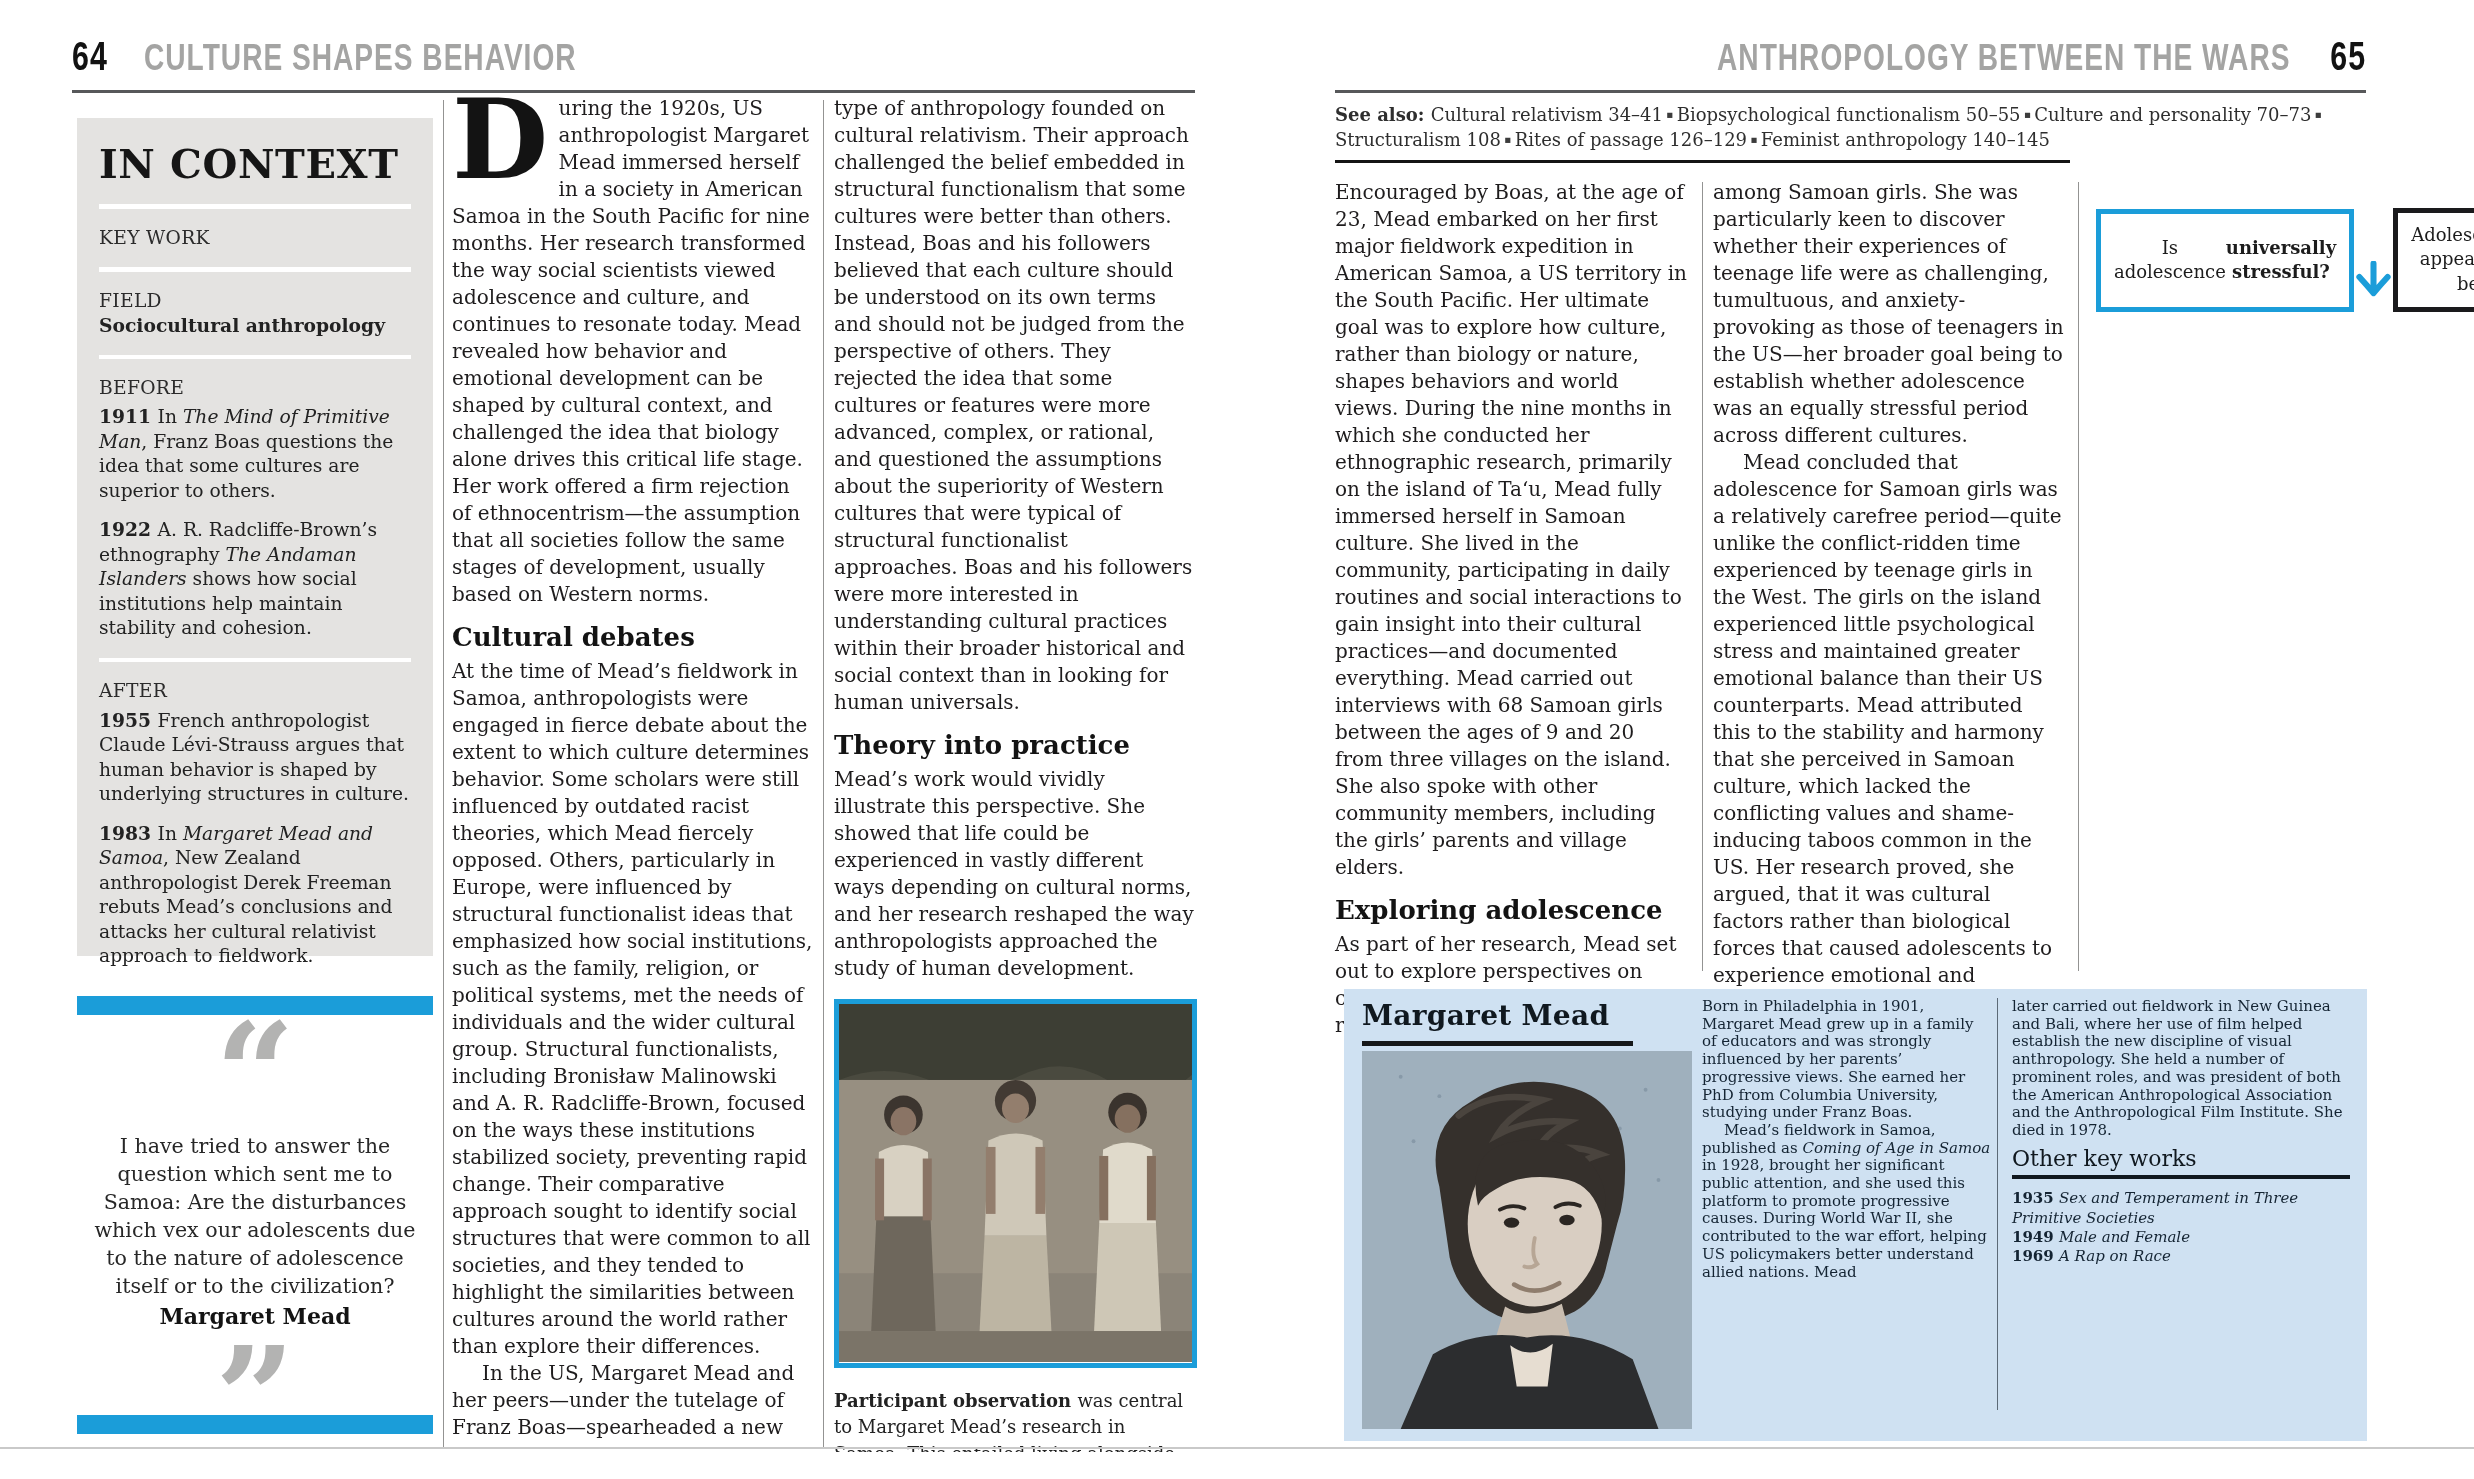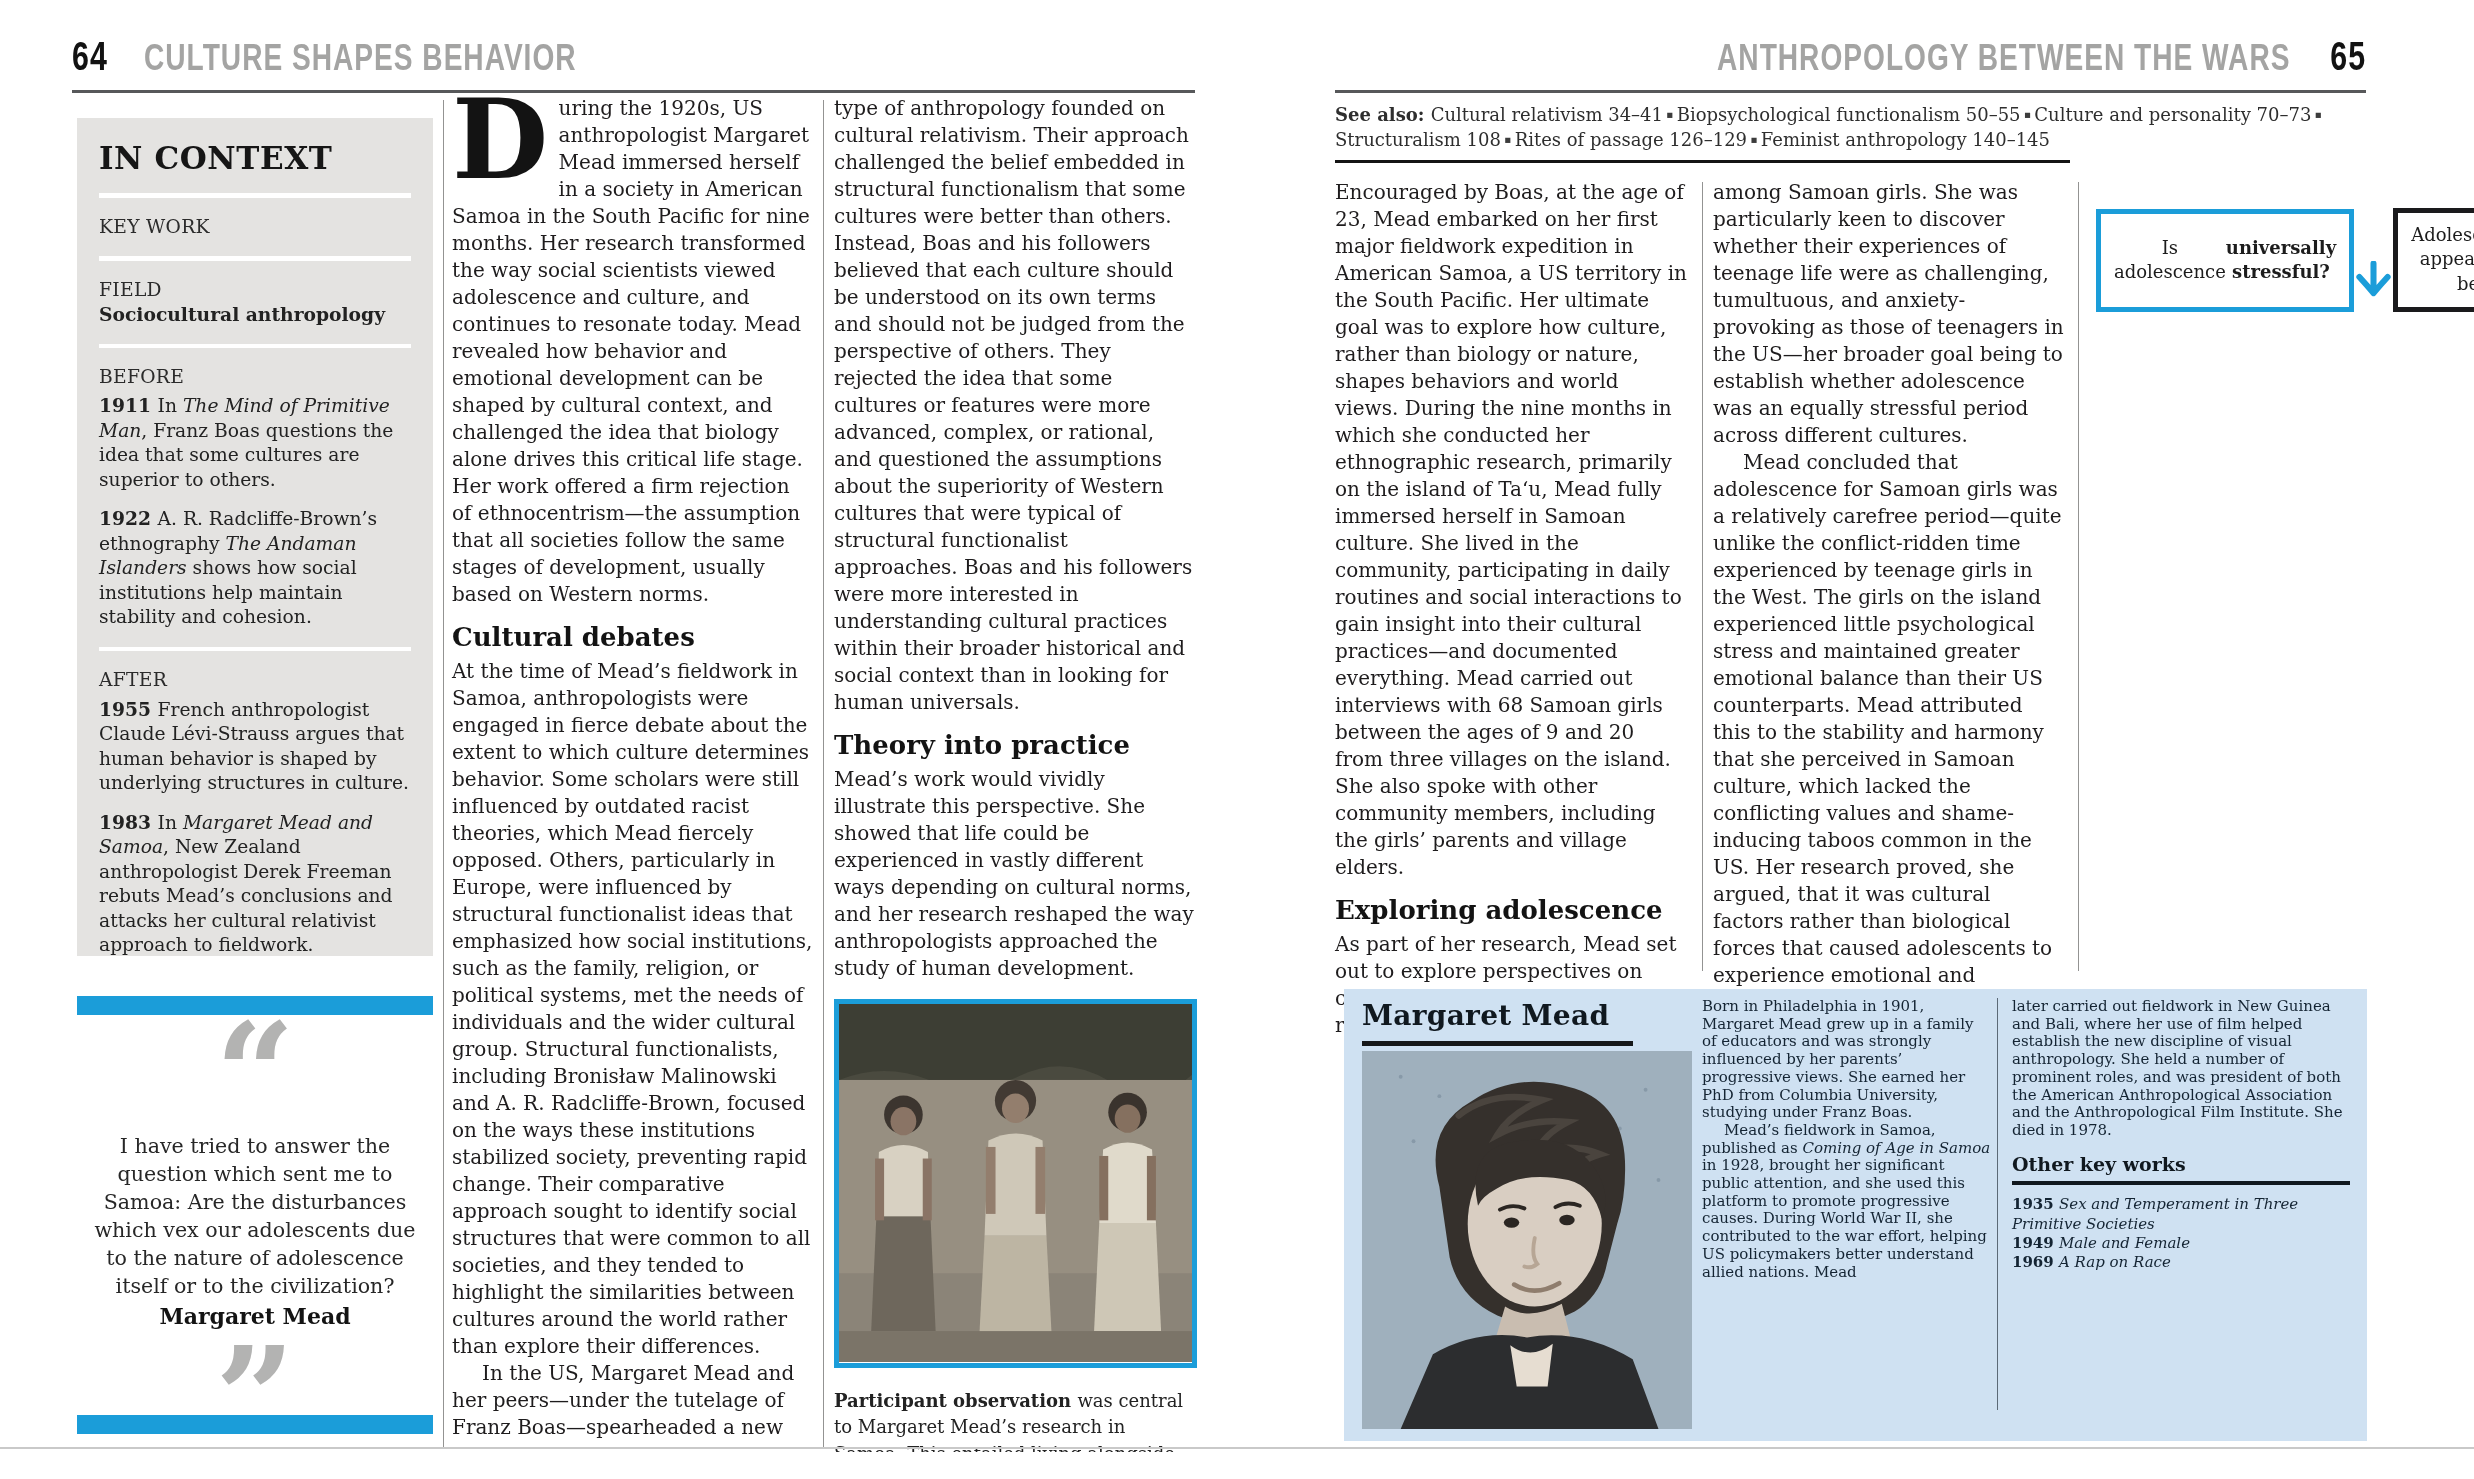--- a/index.html
+++ b/index.html
@@ -16,21 +16,21 @@
   .runhead-title{font-size:37px;color:#a4a4a3}
   .hrule{background:#57585a;height:2.6px}
   .vrule{background:#939392;width:1.3px}
   
   .bodycol p{font-size:20px;line-height:27px;margin:0;text-align:left}
   .bodycol p.indent{text-indent:30px}
   .colhead{font-size:26px;font-weight:700;color:#131313;margin:14px 0 6.4px 0;line-height:30px}
   .dropcap{float:left;font-weight:700;font-size:111px;line-height:76px;padding:6.4px 10.3px 0 0;color:#131313}
   
   .incontext{background:#e4e3e1;padding:22px 22px 13px 22px;box-sizing:border-box}
-  .incontext h2{font-size:31px;margin:0 0 17px 0;letter-spacing:0.6px;color:#161616}
+  .incontext h2{font-size:40px;margin:0 0 17px 0;letter-spacing:0.6px;color:#161616}
   .incontext .wrule{height:4.5px;background:#ffffff;margin:17px 0}
   .incontext .lbl{font-size:18.7px;line-height:24.5px;color:#2b2b2b;letter-spacing:0.3px}
   .incontext .entry{font-size:18.7px;line-height:24.5px;color:#222;margin-bottom:14px}
   .incontext .entry:last-child{margin-bottom:2px}
   
   .bluebar{background:#1b9dd9}
   .quote{ text-align:center}
   .qmark{font-size:139px;line-height:84px;color:#b3b3b2;font-weight:700;display:block}
   .qtext{font-size:20.6px;line-height:28px;color:#272727;margin:17px 3.9px 0 3.9px}
   .qname{font-size:22px;font-weight:700;color:#131313;margin-top:2.6px}
@@ -47,21 +47,21 @@
   .flowbox.black-border{border:5.2px solid #1a1a1c}
   .flowbox.blue-fill{background:#1b9dd9;color:#0e2433;font-size:20px;line-height:26px}
   .arrowwrap{height:66px;display:flex;align-items:center;justify-content:center}
   
   .biobox{background:#cfe1f2;box-sizing:border-box}
   .biotitle{font-size:28px;font-weight:700;color:#10181f;letter-spacing:0.3px}
   .biorule{height:5.2px;background:#16181a;width:271px;margin-top:9px}
   .biocol{font-size:15px;line-height:17.7px;color:#142433}
   .biocol p{margin:0}
   .biocol p.indent{text-indent:22px}
-  .workshead{font-size:19px;font-weight:700;color:#10181f;margin-top:16px}
+  .workshead{font-size:22px;font-weight:400;color:#10181f;margin-top:10px}
   .worksrule{height:3.9px;background:#10181f;margin:7.7px 0 10.3px 0}
   .works div{font-size:15px;line-height:19.3px;color:#142433}
   .pagebottom{position:absolute;left:0;bottom:2.6px;width:100%;height:2.6px;background:#c9c9c9}
 </style>
 </head>
 <body>
 
 <div id="spread">
 
   <div class="abs" style="left:72px;top:34px">

